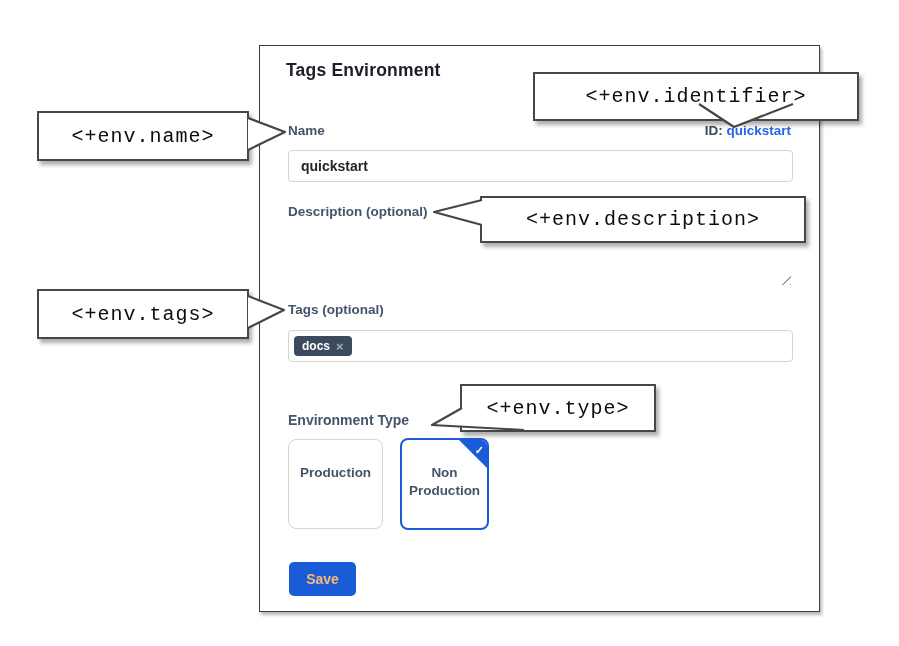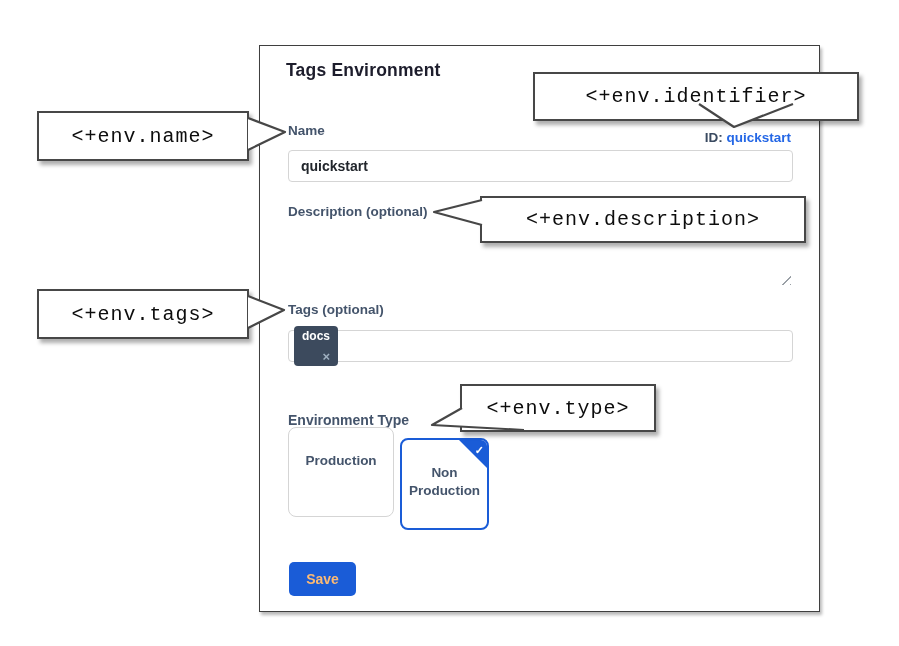--- a/index.html
+++ b/index.html
@@ -8,21 +8,21 @@
 
   
   .dialog {
     position:absolute; left:259px; top:45px; width:561px; height:567px;
     background:#fff; border:1.5px solid #3f3f3f;
     box-shadow:2px 3px 3px rgba(0,0,0,0.28);
   }
   .dlg-title { position:absolute; left:26px; top:14px; font-size:17.5px; font-weight:bold; color:#1d1d2c; letter-spacing:.2px; }
   .fld-label { position:absolute; font-size:13.5px; font-weight:600; color:#44546b; }
   .name-label { left:28px; top:77px; }
-  .id-row { position:absolute; right:28px; top:77px; font-size:13.5px; font-weight:600; color:#3a4a60;margin-top:7px; }
+  .id-row { position:absolute; right:28px; top:77px; font-size:13.5px; font-weight:600; color:#3a4a60; }
   .id-link { color:#2467e6; text-decoration:none; cursor:pointer; }
   .text-input {
     position:absolute; left:28px; width:505px; height:32px;
     border:1px solid #d5d5d5; border-radius:4px; background:#fff;
     font-family:"Liberation Sans", sans-serif; font-size:14px; font-weight:600; color:#22262c;
     padding:0 12px; outline:none;
   }
   .name-input { top:104px; }
   .desc-label { left:28px; top:158px; }
   .desc-area {
@@ -38,31 +38,31 @@
   }
   .tags-label { left:28px; top:256px; }
   .tags-input {
     position:absolute; left:28px; top:284px; width:505px; height:32px;
     border:1px solid #d5d5d5; border-radius:4px; background:#fff;
     display:flex; align-items:center; padding:0 5px; cursor:text;
   }
   .tag-pill {
     display:inline-flex; align-items:flex-end; gap:6px;
     background:#3c4a5d; color:#fff; border-radius:4px;
-    font-size:12px; font-weight:bold; padding:3px 8px; line-height:1.2;flex-direction:column;
+    font-size:12px; font-weight:bold; padding:3px 8px; line-height:1.2;
   }
   .tag-x { color:#9fb0c0; font-size:13px; font-weight:bold; cursor:pointer; line-height:1; }
 
   .type-label { left:28px; top:366px; font-size:14px; }
   .type-card {
     position:absolute; background:#fff; border:1px solid #d5d5d5; border-radius:8px;
     text-align:center; font-size:13.5px; font-weight:600; color:#44546b;
     padding-top:24px; line-height:18px; cursor:pointer;
   }
-  .card-prod { left:28px; top:381px; width:106px; height:90px; }
+  .card-prod { left:28px; top:393px; width:95px; height:90px; }
   .card-nonprod { left:140px; top:392px; width:89px; height:92px; border:2px solid #1a5cd7; overflow:hidden; }
   .corner-flag {
     position:absolute; top:-1px; right:-1px; width:30px; height:30px;
     background:#1a5cd7; clip-path:polygon(0 0, 100% 0, 100% 100%);
   }
   .corner-check { position:absolute; top:1px; right:3px; color:#fff; font-size:11px; font-weight:bold; }
 
   .save-btn {
     position:absolute; left:29px; top:516px; width:67px; height:34px;
     background:#1a5cd7; color:#fdba74; border:none; border-radius:5px;

